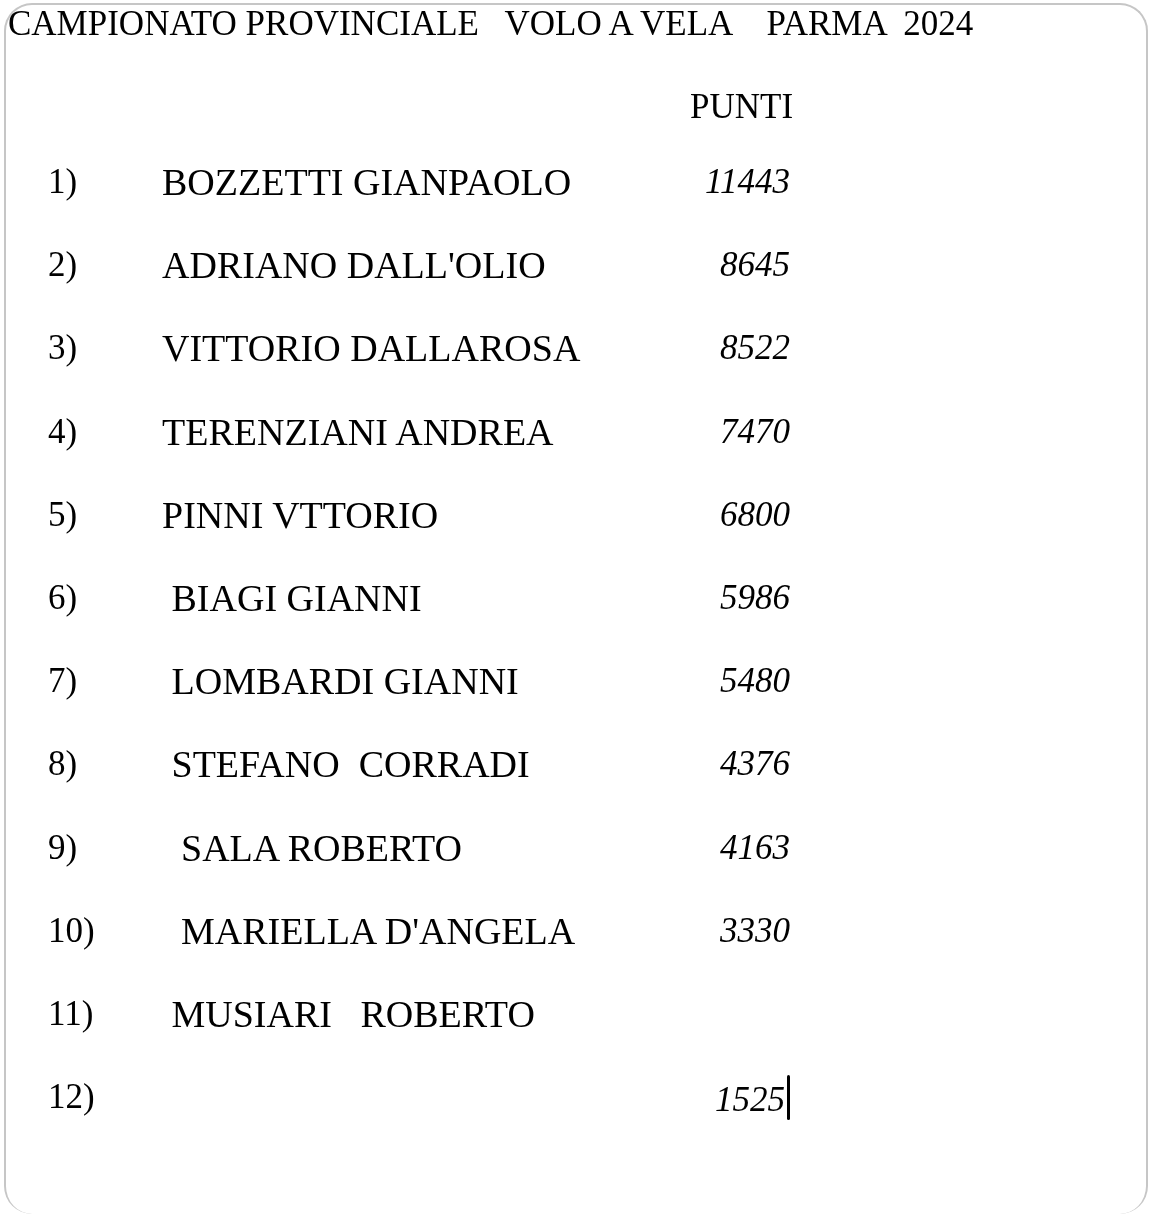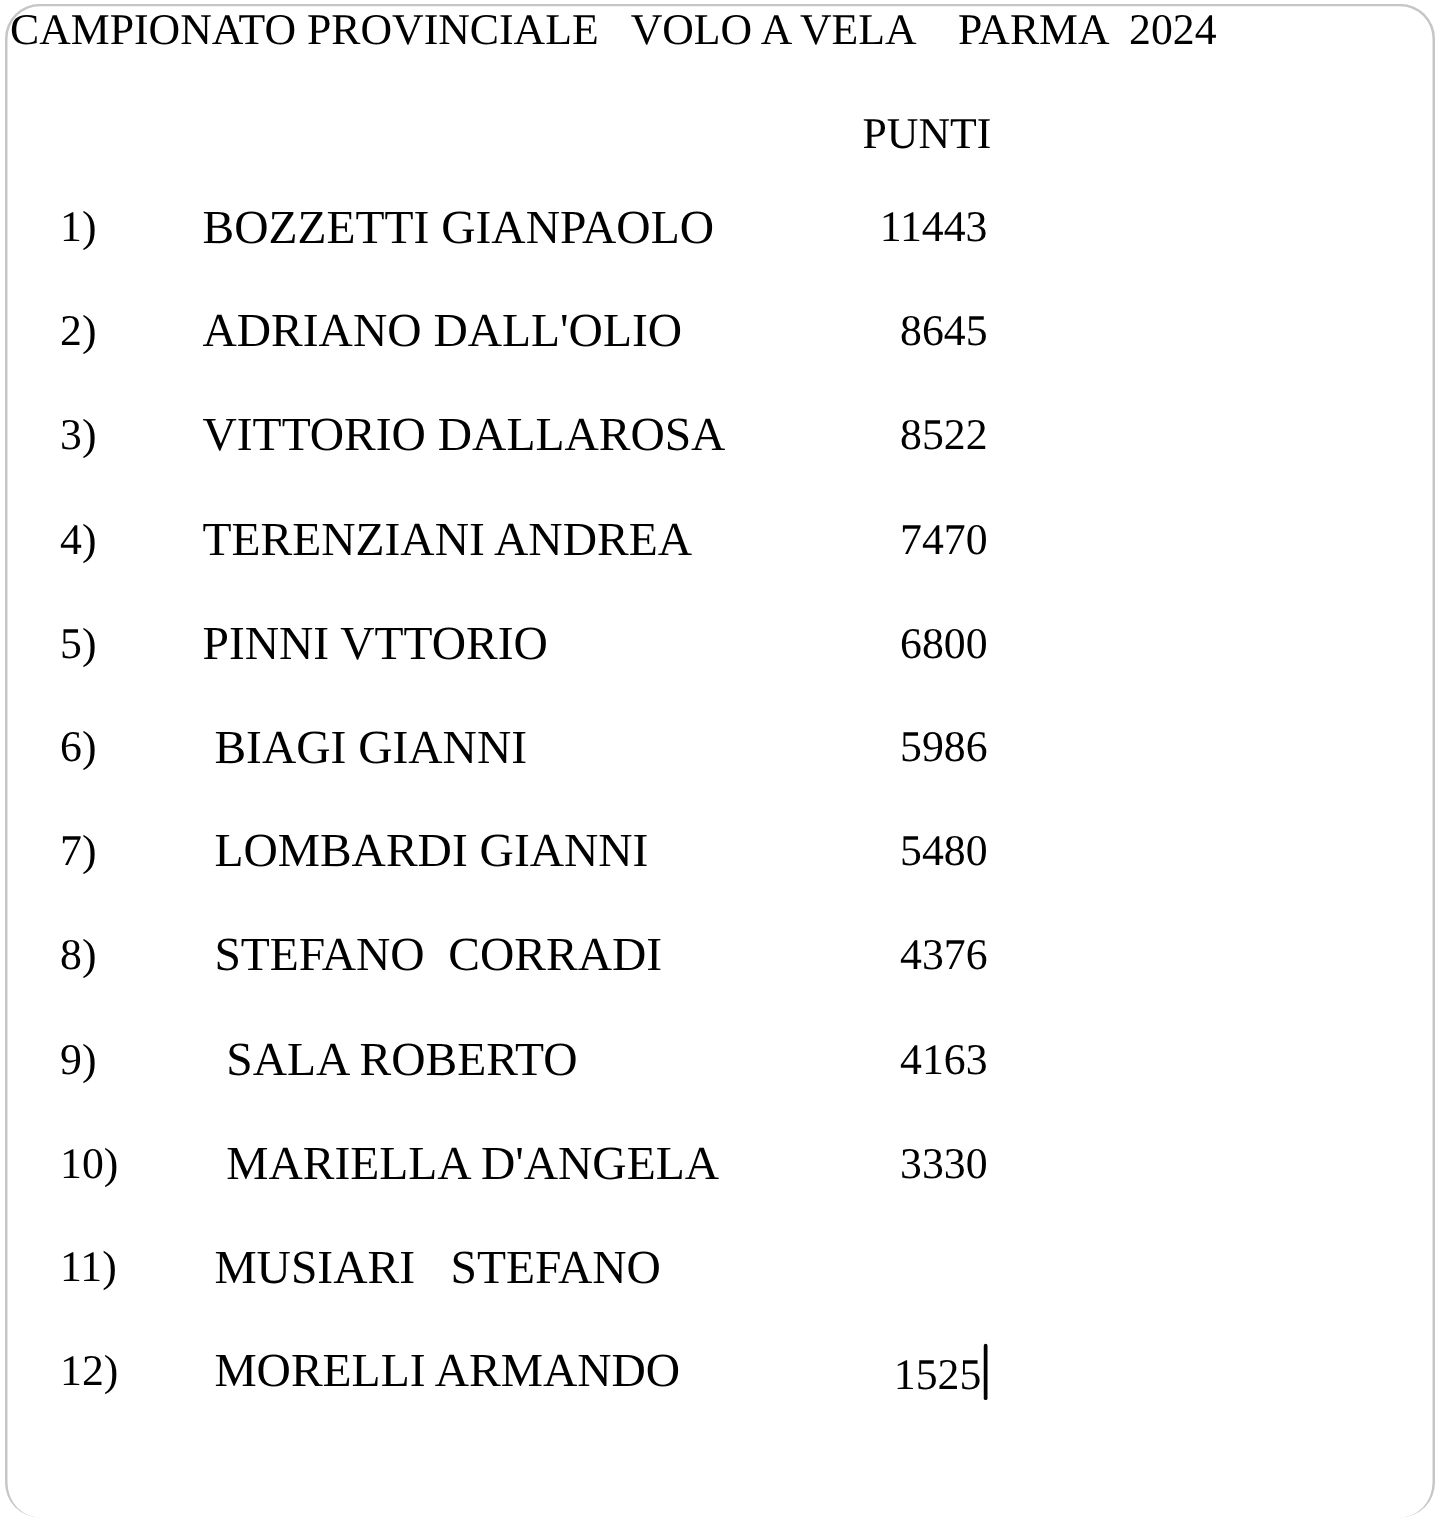--- a/index.html
+++ b/index.html
@@ -35,21 +35,21 @@
   }
   .title-line { left: 2px; top: -3px; }
   .points-header { left: 684px; top: 80px; }
   .row {
     position: absolute;
     left: 0; width: 100%; height: 44px;
   }
   .rank   { position: absolute; left: 42px;  font-size: 35px; line-height: 44px; white-space: pre; }
   .name   { position: absolute; left: 156px; font-size: 38px; line-height: 44px; white-space: pre; }
   .points { position: absolute; left: 554px; width: 230px; text-align: right;
-            font-size: 35px; line-height: 44px; white-space: pre; }
+            font-size: 35px; line-height: 44px; white-space: pre; font-style: italic; }
   .caret {
     display: inline-block;
     width: 3px; height: 45px;
     background: var(--caret);
     vertical-align: -9px;
     margin-left: 2px;
   }
 </style>
 </head>
 <body>
@@ -115,22 +115,21 @@
   </div>
 
   <div class="row" style="top:904px">
     <span class="rank">10)</span>
     <span class="name">  MARIELLA D'ANGELA</span>
     <span class="points">3330</span>
   </div>
 
   <div class="row" style="top:987px">
     <span class="rank">11)</span>
-    <span class="name"> MUSIARI   STEFANO</span>
+    <span class="name"> MUSIARI   ROBERTO</span>
   </div>
 
   <div class="row" style="top:1070px">
     <span class="rank">12)</span>
-    <span class="name"> MORELLI ARMANDO</span>
     <span class="points"><span>1525</span><span class="caret"></span></span>
   </div>
 
 </div>
 
 </body></html>

